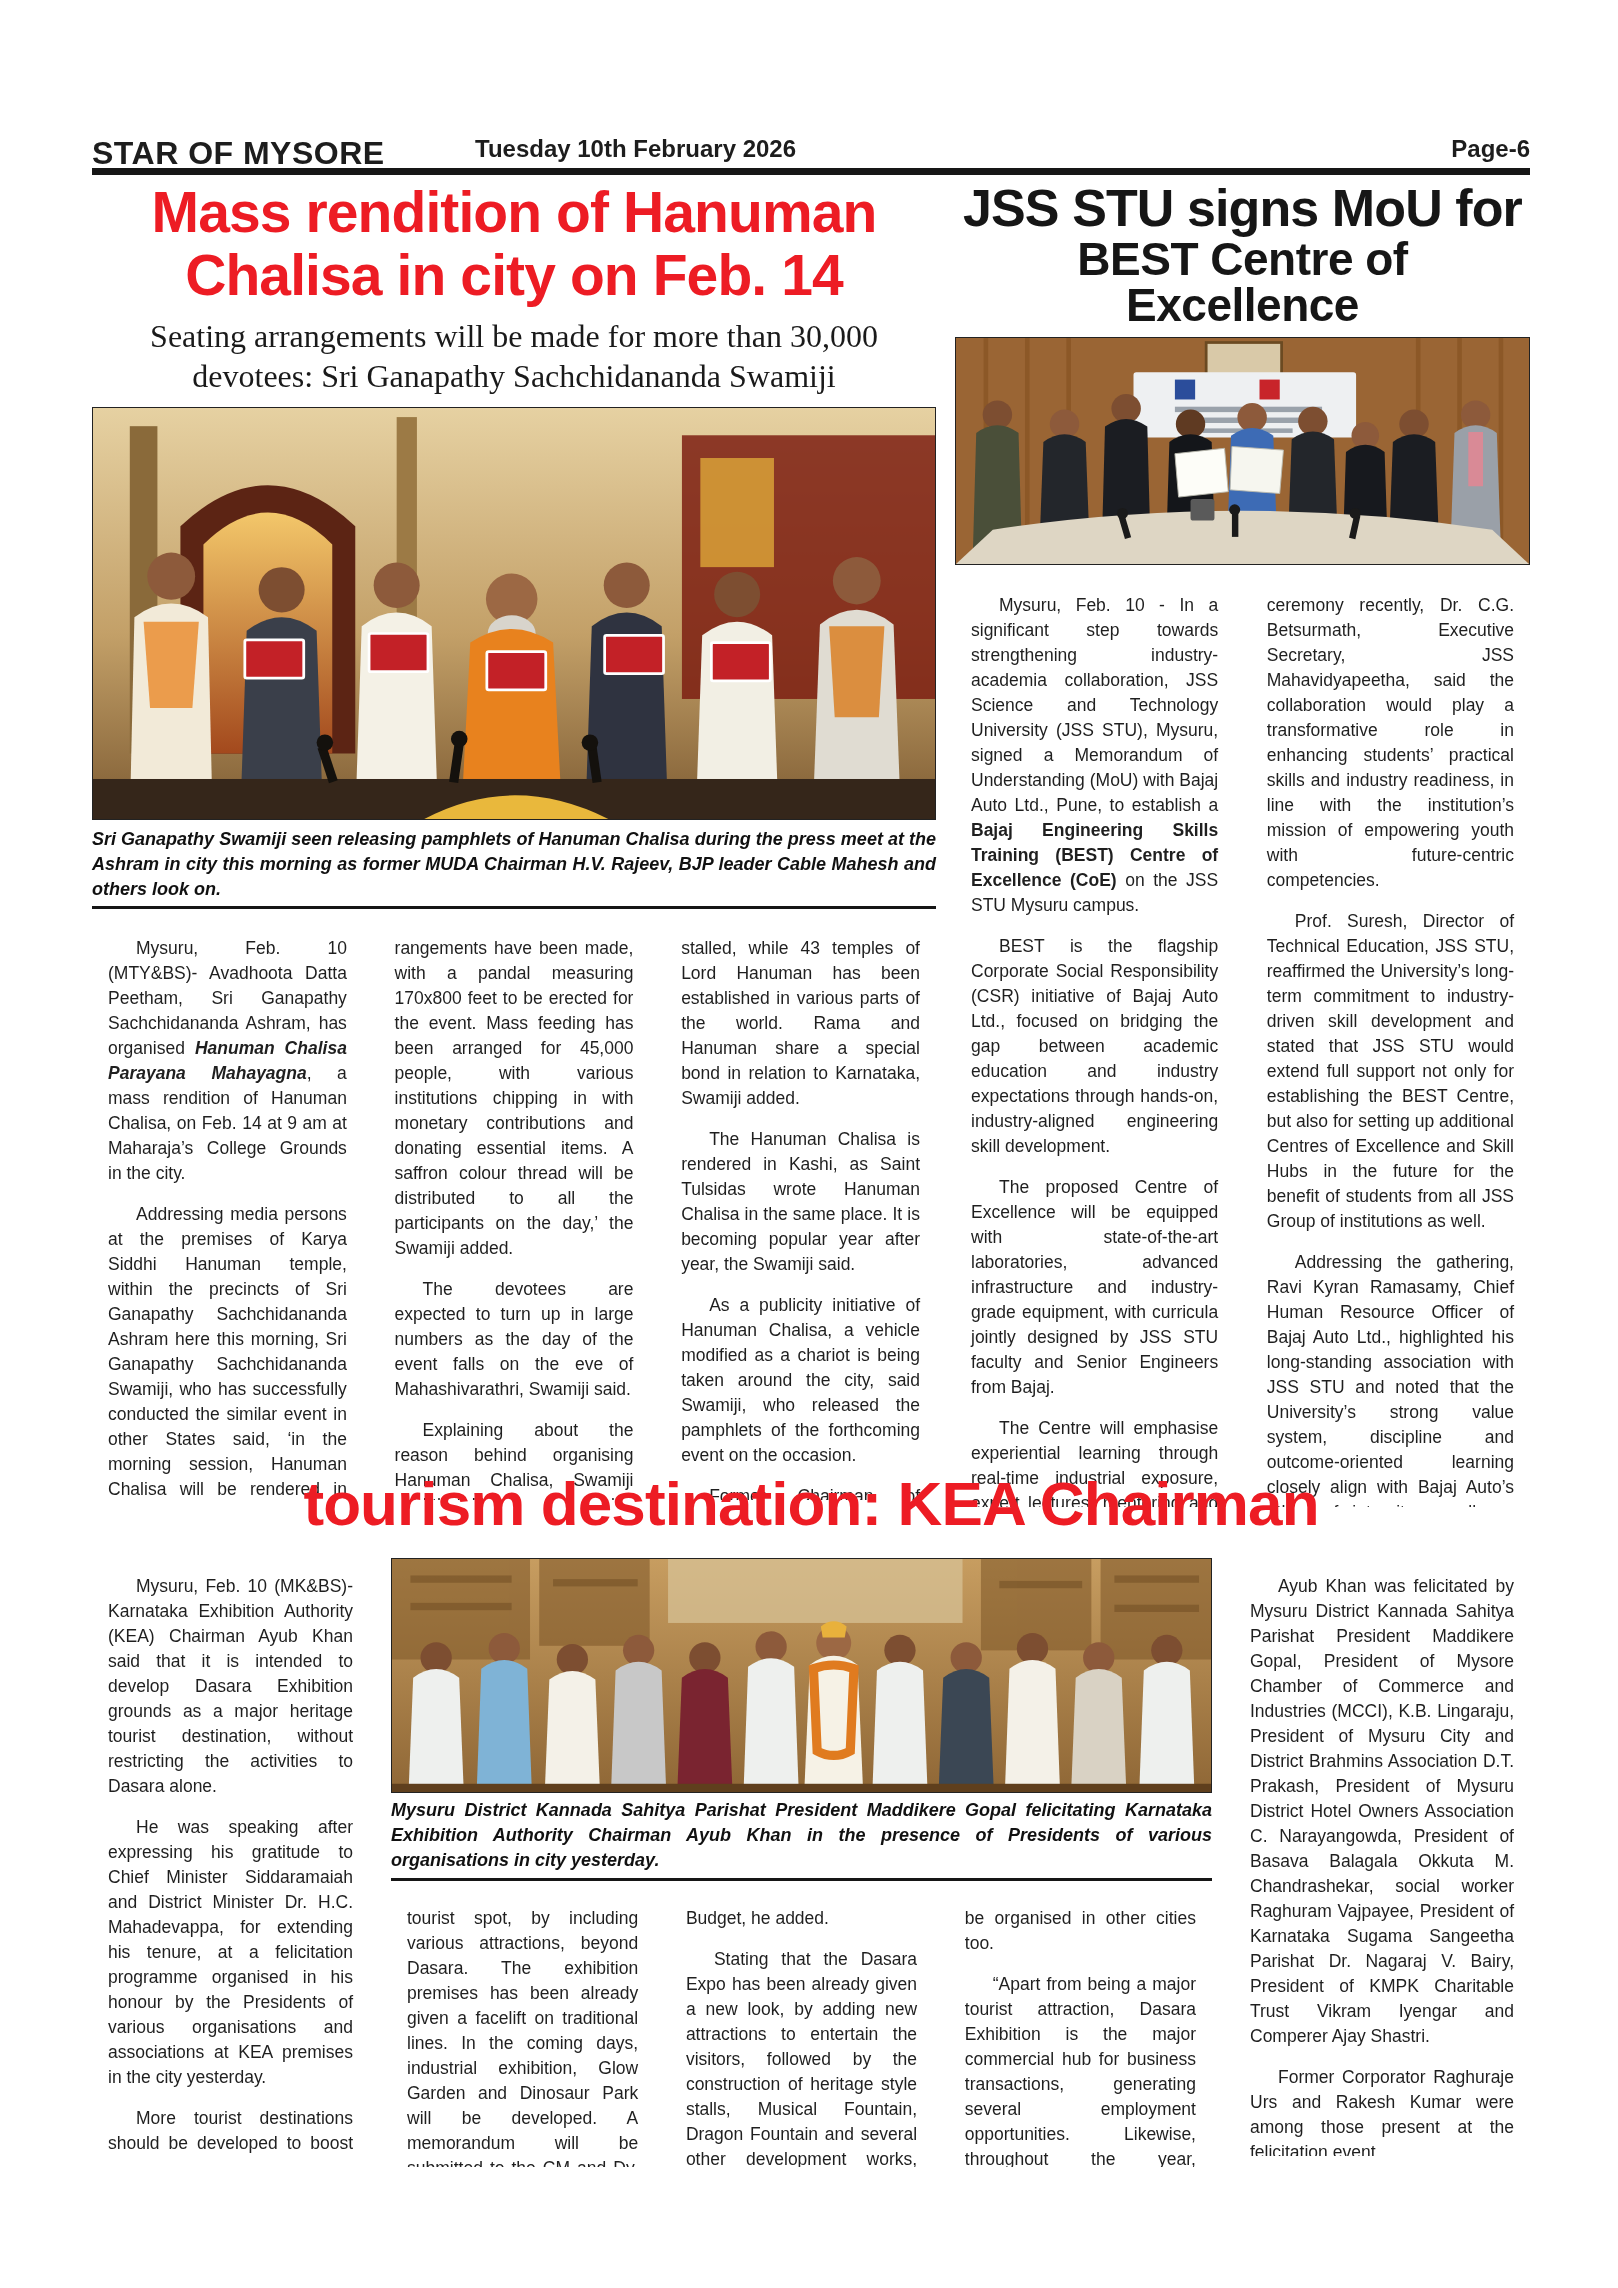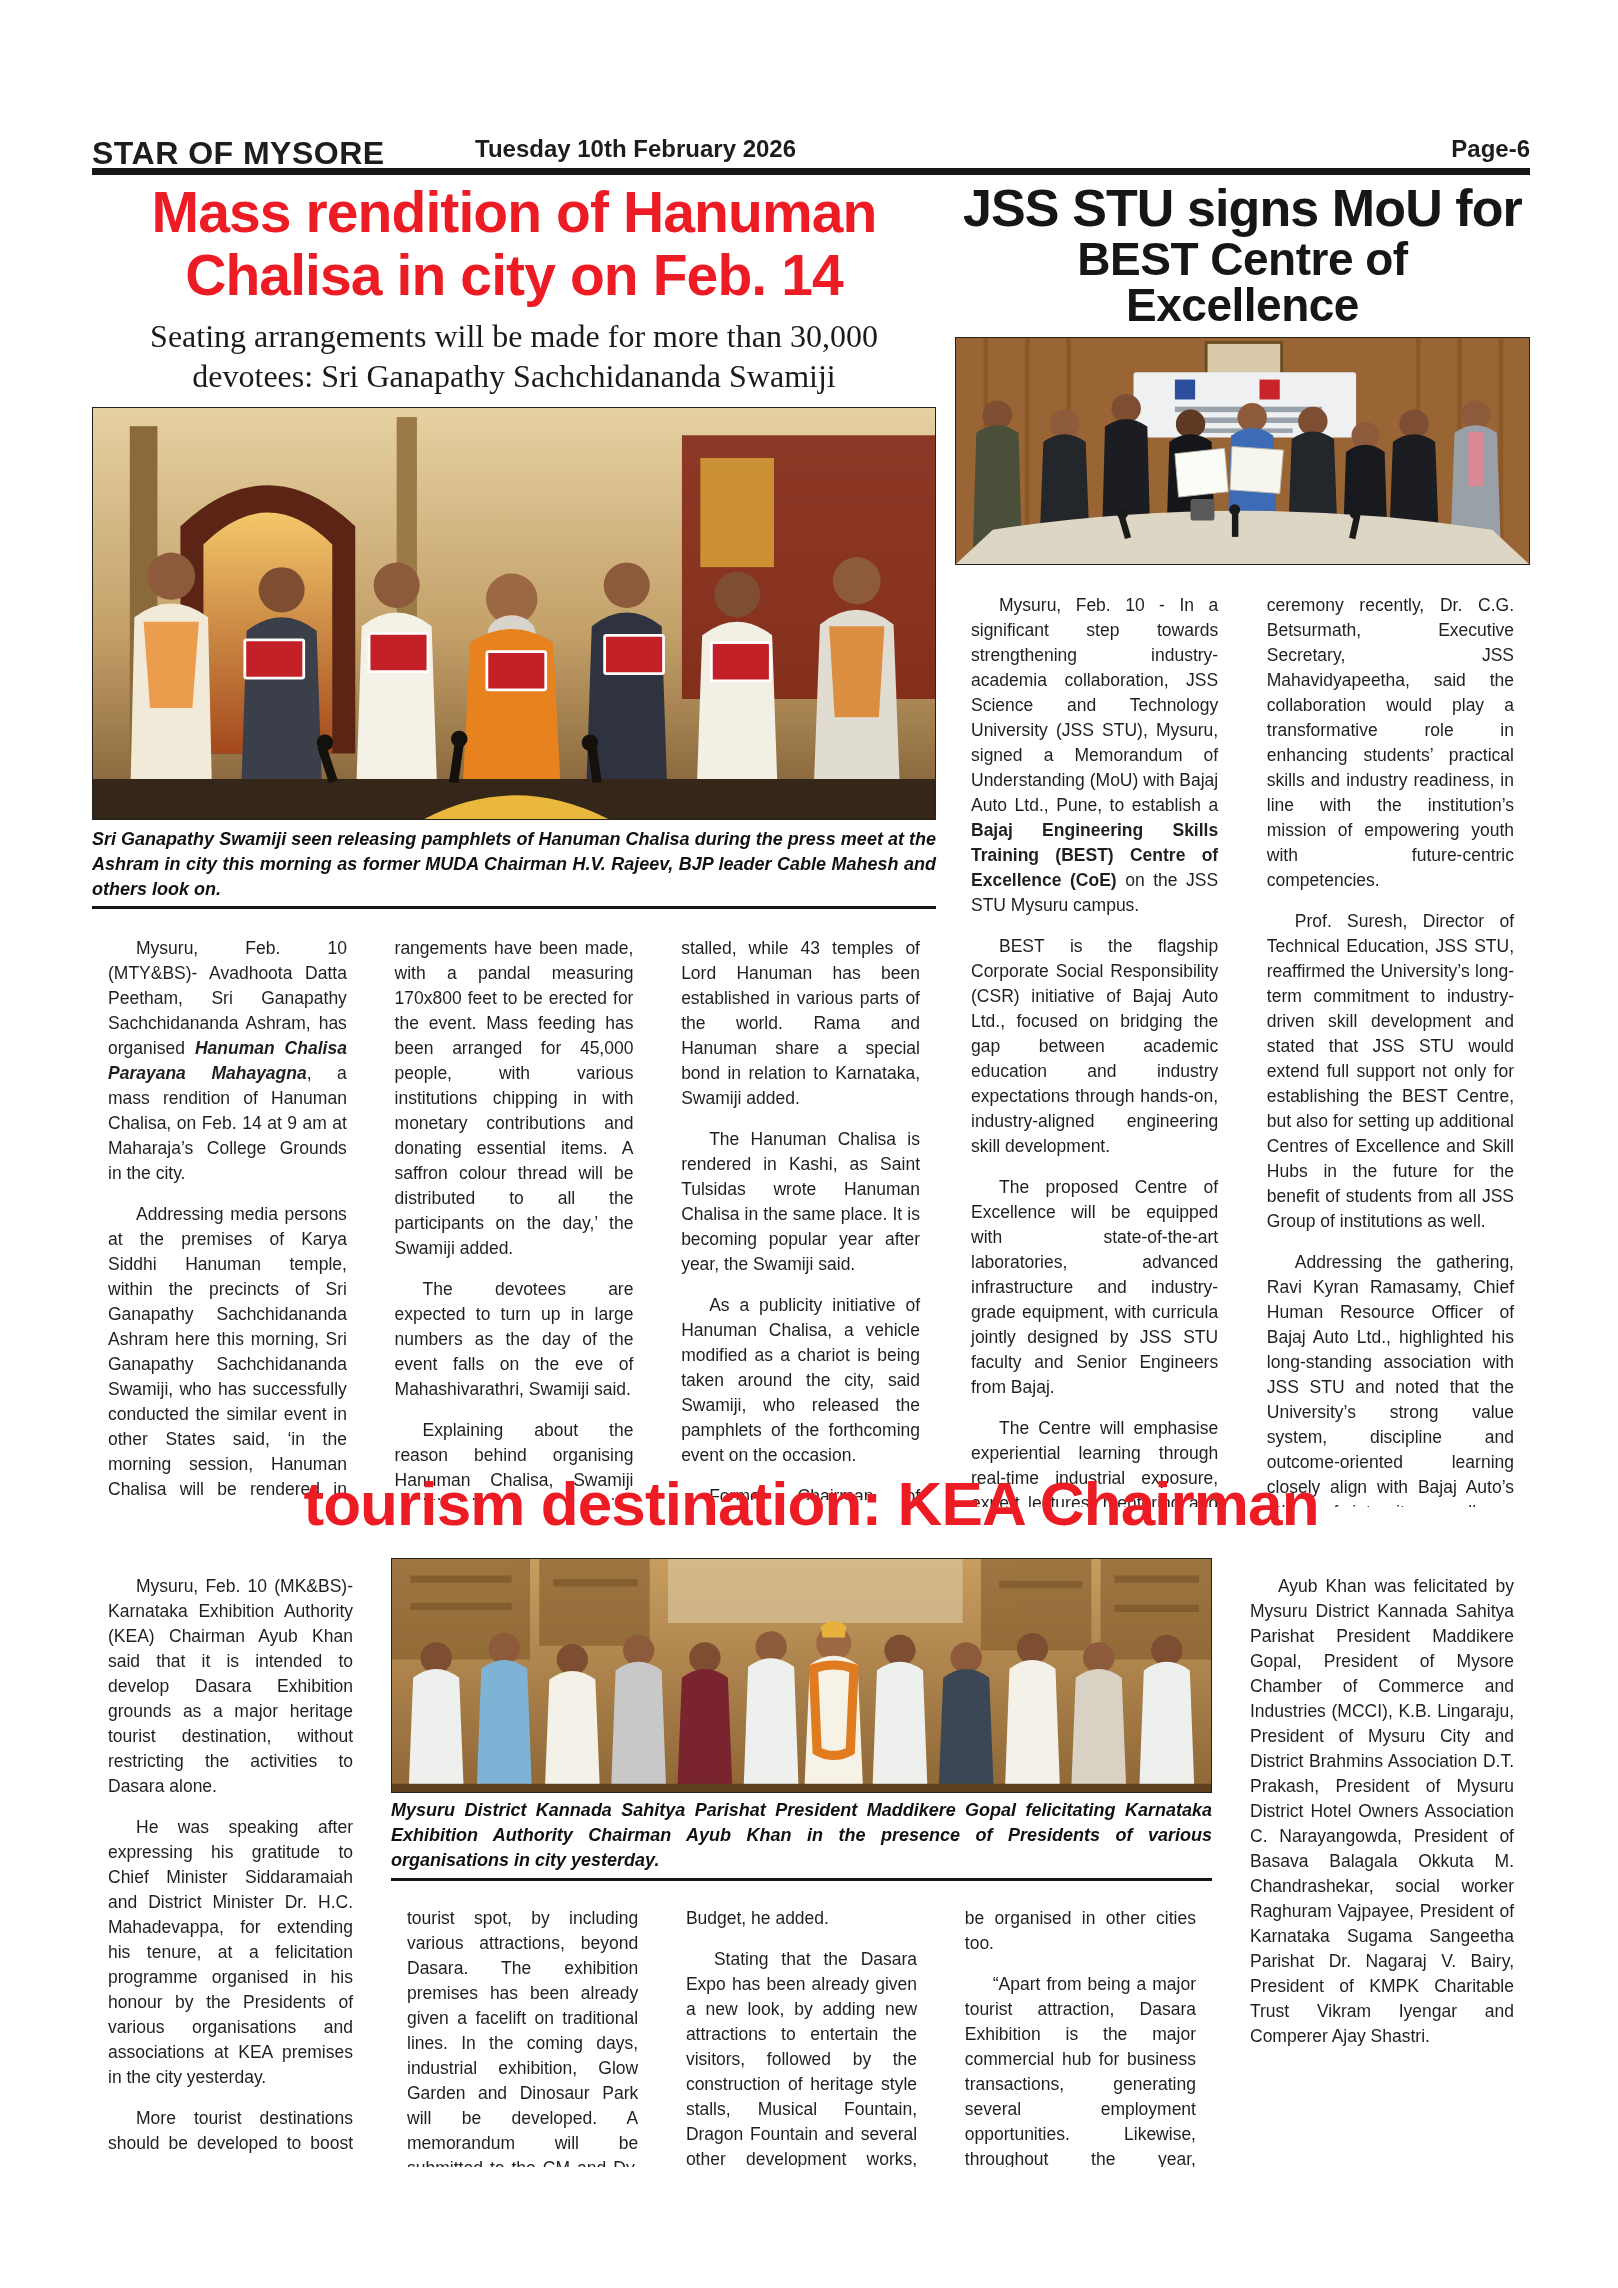--- a/index.html
+++ b/index.html
@@ -307,18 +307,19 @@
             </div>
           <div class="col">
               <p class="para noindent"><span>be organised in other cities too.</span></p>
               <p class="para"><span>“Apart from being a major tourist attraction, Dasara Exhibition is the major commercial hub for business transactions, generating several employment opportunities. Likewise, throughout the year, programmes will be organised to financially benefit the economically weaker labourers,” he said.</span></p>
             </div>
         </div>
       </div>
 
       <div class="d-col">
           <p class="para"><span>Ayub Khan was felicitated by Mysuru District Kannada Sahitya Parishat President Maddikere Gopal, President of Mysore Chamber of Commerce and Industries (MCCI), K.B. Lingaraju, President of Mysuru City and District Brahmins Association D.T. Prakash, President of Mysuru District Hotel Owners Association C. Narayangowda, President of Basava Balagala Okkuta M. Chandrashekar, social worker Raghuram Vajpayee, President of Karnataka Sugama Sangeetha Parishat Dr. Nagaraj V. Bairy, President of KMPK Charitable Trust Vikram Iyengar and Comperer Ajay Shastri.</span></p>
+          <p class="para"><span>Former Corporator Raghuraje Urs and Rakesh Kumar were among those present at the felicitation event.</span></p>
         </div>
     </div>
   </div>
 
 </div>
 
 
 </body></html>

